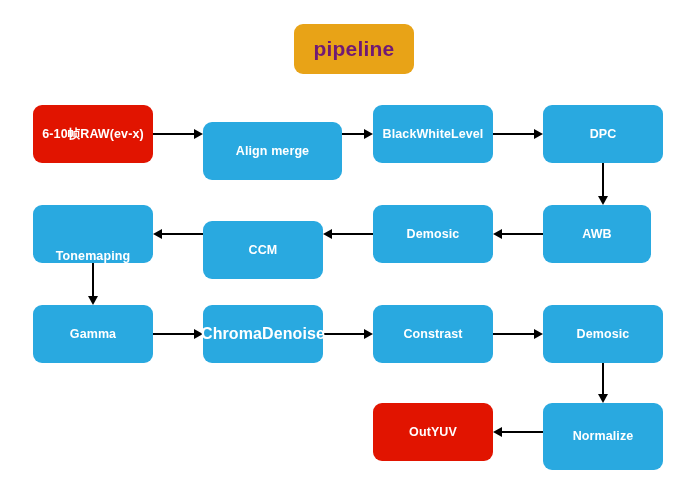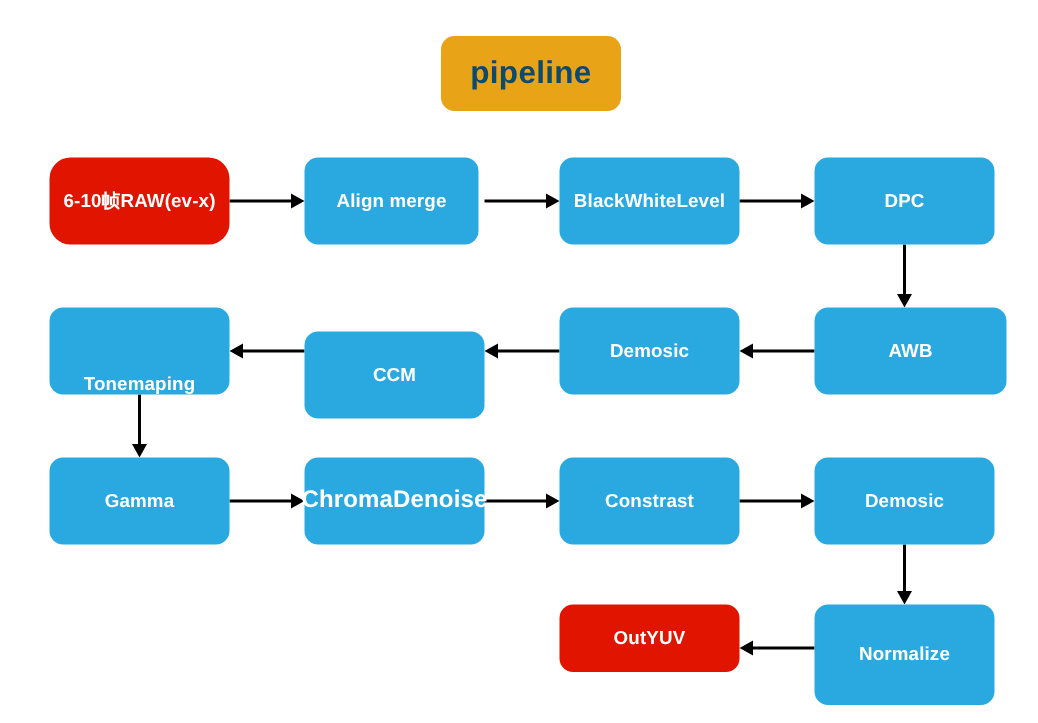--- a/index.html
+++ b/index.html
@@ -27,21 +27,21 @@
     font-weight: bold;
     line-height: 1.15;
     letter-spacing: 0.1px;
     z-index: 3;
   }
   .node.blue   { background: #29a9e0; }
   .node.red    { background: #e11400; }
   .node.orange { background: #e8a317; }
 
   .node.title {
-    color: #0c4a6e;
+    color: #701a75;
     font-size: 21px;
     font-weight: bold;
     letter-spacing: 0.2px;
   }
   .node.step { font-size: 12.5px; }
   .node.step.small { font-size: 16px; }
 
   .edge {
     position: absolute;
     background: #000000;
@@ -74,25 +74,25 @@
 </style>
 </head>
 <body>
 
 <div id="canvas">
 
   <div class="node orange title" style="left:294px; top:24px; width:120px; height:50px;">
     <span>pipeline</span>
   </div>
 
-  <div class="node red step" style="left:33px; top:105px; width:120px; height:58px;border-radius:14px;">
+  <div class="node red step" style="left:33px; top:105px; width:120px; height:58px;">
     <span>6-10帧RAW(ev-x)</span>
   </div>
 
-  <div class="node blue step" style="left:203px; top:105px; width:116px; height:58px;">
+  <div class="node blue step" style="left:203px; top:122px; width:139px; height:58px;">
     <span>Align merge</span>
   </div>
 
   <div class="node blue step" style="left:373px; top:105px; width:120px; height:58px;">
     <span>BlackWhiteLevel</span>
   </div>
 
   <div class="node blue step" style="left:543px; top:105px; width:120px; height:58px;">
     <span>DPC</span>
   </div>
@@ -102,41 +102,41 @@
   </div>
 
   <div class="node blue step" style="left:203px; top:205px; width:120px; height:58px;margin-top:16px;">
     <span>CCM</span>
   </div>
 
   <div class="node blue step" style="left:373px; top:205px; width:120px; height:58px;">
     <span>Demosic</span>
   </div>
 
-  <div class="node blue step" style="left:543px; top:205px; width:128px; height:58px;">
+  <div class="node blue step" style="left:543px; top:205px; width:108px; height:58px;">
     <span>AWB</span>
   </div>
 
   <div class="node blue step" style="left:33px; top:305px; width:120px; height:58px;">
     <span>Gamma</span>
   </div>
 
   <div class="node blue step small" style="left:203px; top:305px; width:120px; height:58px;">
     <span>ChromaDenoise</span>
   </div>
 
   <div class="node blue step" style="left:373px; top:305px; width:120px; height:58px;">
     <span>Constrast</span>
   </div>
 
   <div class="node blue step" style="left:543px; top:305px; width:120px; height:58px;">
     <span>Demosic</span>
   </div>
 
-  <div class="node red step" style="left:373px; top:403px; width:120px; height:45px;">
+  <div class="node red step" style="left:373px; top:403px; width:120px; height:58px;">
     <span>OutYUV</span>
   </div>
 
   <div class="node blue step" style="left:543px; top:403px; width:120px; height:67px;">
     <span>Normalize</span>
   </div>
 
   <div class="edge h" style="left:153px; top:133px; width:41px;"></div>
   <div class="arrow right" style="left:194px; top:129px;"></div>
 

